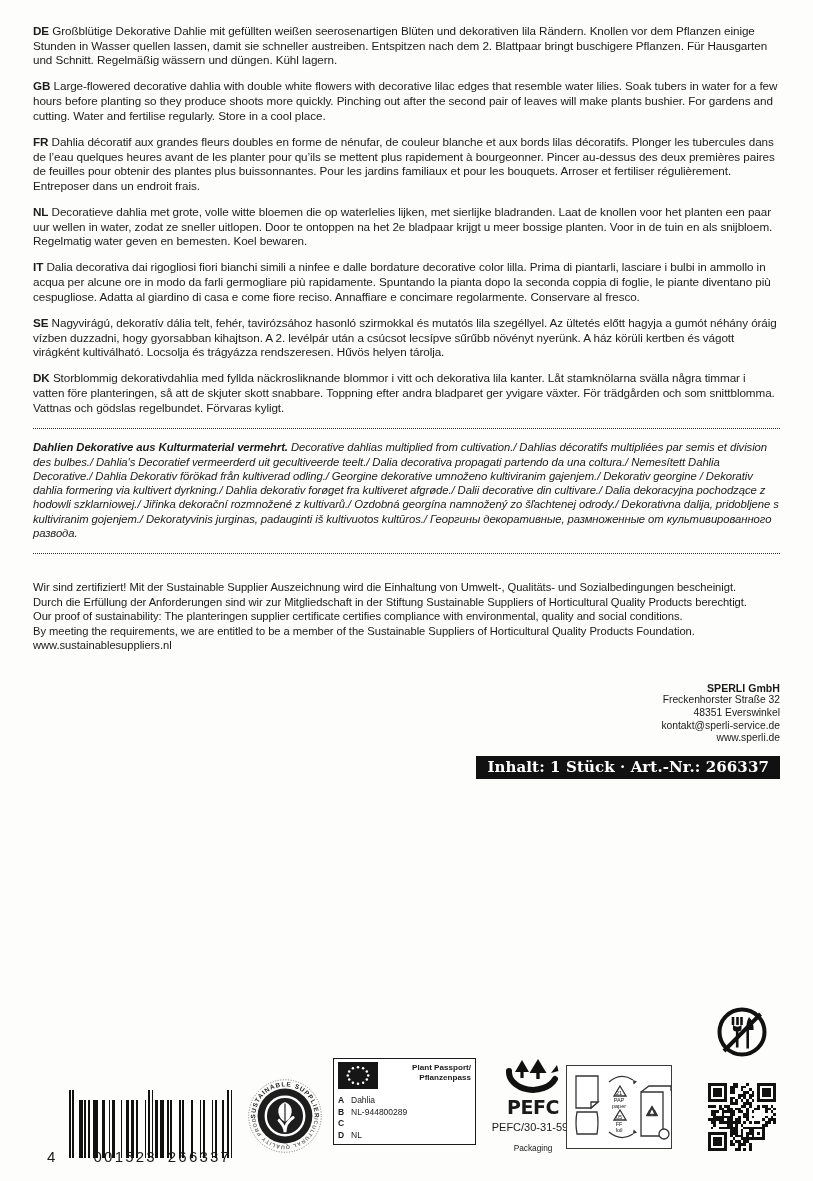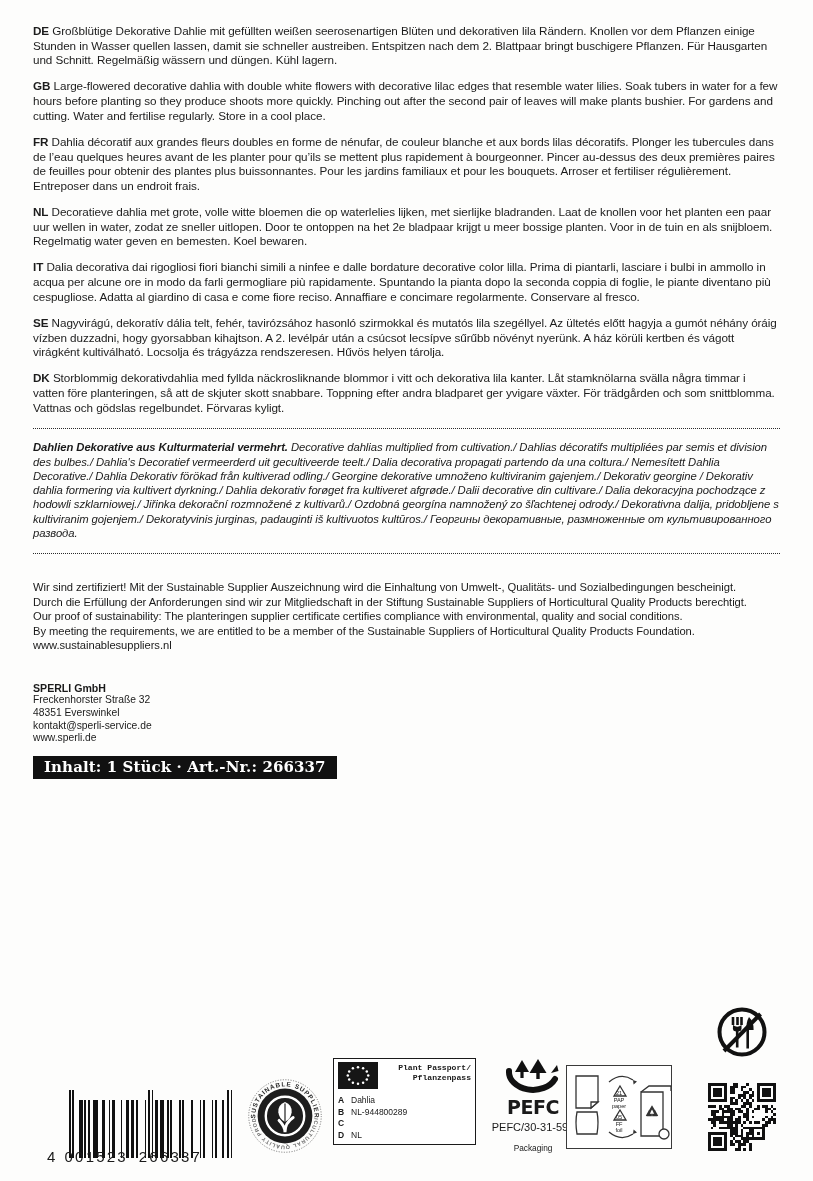--- a/index.html
+++ b/index.html
@@ -77,20 +77,21 @@
     line-height: 14.6px;
     letter-spacing: -0.05px;
   }
   .sustain div { white-space: nowrap; }
 
   
   .address {
     margin-top: 29px;
     font-size: 10.3px;
     line-height: 12.6px;
+    text-align: right;
   }
   .address .company { font-weight: bold; font-size: 10.6px; }
 
   .content-bar {
     display: inline-block;
     background: #111;
     color: #fff;
     font-family: "DejaVu Serif", serif;
     font-weight: bold;
     font-size: 15px;
@@ -123,21 +124,21 @@
   .barcode-bars i.sp { background: transparent; }
   .barcode-digits {
     font-family: "Liberation Sans", sans-serif;
     font-size: 15px;
     letter-spacing: 2.2px;
     margin-top: -10px;
     display: flex;
     align-items: flex-end;
   }
   .barcode-digits .lead { margin-right: 7px; }
-  .barcode-digits .grp { margin-right: 11px; }
+  .barcode-digits .grp { margin-right: 11px; margin-left: 29px; }
 
   
   .seal { left: 215px; bottom: 14px; }
   .seal svg { display: block; }
 
   
   .passport {
     left: 300px;
     bottom: 22px;
     width: 143px;
@@ -147,21 +148,20 @@
   }
   .pp-head { display: flex; align-items: flex-start; gap: 5px; }
   .pp-flag { flex: 0 0 auto; }
   .pp-title {
     font-size: 8.1px;
     line-height: 10px;
     font-weight: bold;
     text-align: right;
     flex: 1;
     padding-top: 1px;
-    font-family: Liberation Mono, monospace;
   }
   .pp-rows { margin-top: 2px; }
   .pp-row { display: flex; font-size: 8.5px; line-height: 11.4px; }
   .pp-key { width: 13px; font-weight: bold; }
   .pp-val { flex: 1; }
 
   
   .pefc { left: 455px; bottom: 14px; text-align: center; width: 90px; }
   .pefc-word {
     font-family: "DejaVu Sans", sans-serif;

